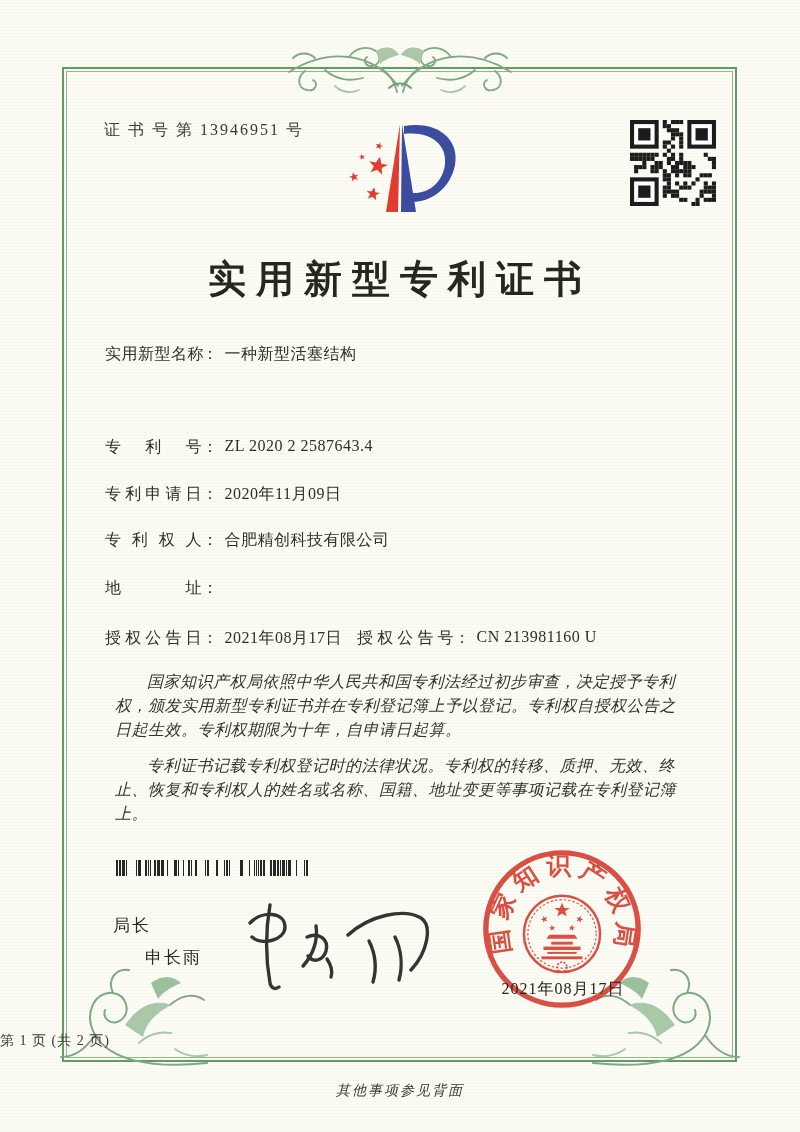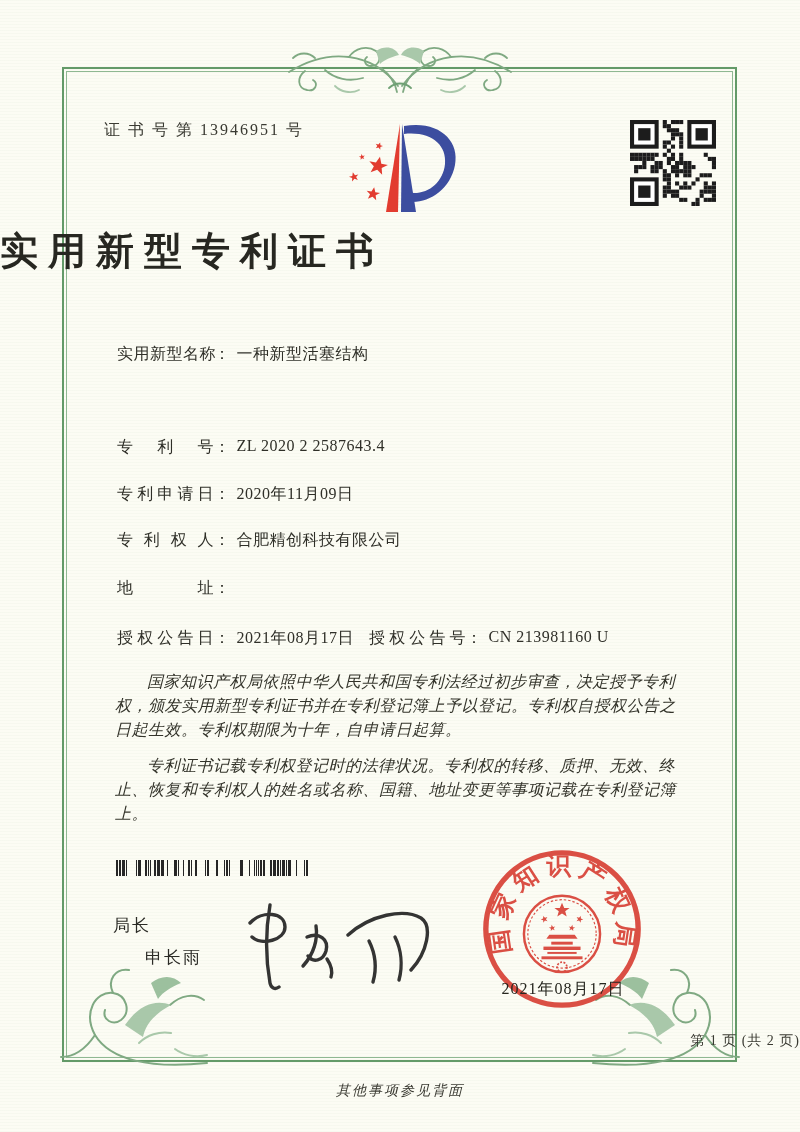--- a/index.html
+++ b/index.html
@@ -16,25 +16,25 @@
   #frame{
     left:62px;top:67px;width:671px;height:991px;
     border:2px solid #639a68;z-index:1;
   }
   #frame::before{
     content:"";position:absolute;inset:2px;border:1px solid #8fb892;
   }
   
   #cert-no{left:104px;top:120px;font-size:16px;letter-spacing:2px;color:#3a3a32;z-index:3;}
   
-  #title{left:0;top:226px;width:800px;text-align:left;font-size:38px;font-weight:600;
+  #title{left:0;top:254px;width:800px;text-align:center;font-size:38px;font-weight:600;
          letter-spacing:10px;color:#272721;z-index:3;}
   
   .row{left:105px;font-size:16px;letter-spacing:.5px;color:#2f2f28;z-index:3;white-space:nowrap;}
-  .lbl{display:inline-block;width:97px;text-align:justify;text-align-last:justify;vertical-align:top;margin-left:12px;}
+  .lbl{display:inline-block;width:97px;text-align:justify;text-align-last:justify;vertical-align:top;}
   .colon{display:inline-block;vertical-align:top;}
   .val{display:inline-block;margin-left:6px;vertical-align:top;}
   .val2{display:block;line-height:24px;}
   .pair2{position:absolute;left:252px;top:0;white-space:nowrap;}
   .pair2 .lbl{width:97px;}
   
   #paras{left:103px;top:658px;width:600px;z-index:3;}
   #paras p{margin:12px;font-size:16px;line-height:24px;text-indent:2em;
            font-style:italic;letter-spacing:.5px;color:#33332a;}
   
@@ -43,21 +43,21 @@
   #signer-title{left:113px;top:914px;font-size:17px;letter-spacing:2px;
     font-family:"Liberation Sans","DejaVu Sans",sans-serif;color:#2b2b26;z-index:3;}
   #signer-name{left:113px;top:946px;font-size:17px;letter-spacing:2px;
     font-family:"Liberation Sans","DejaVu Sans",sans-serif;color:#2b2b26;z-index:3;margin-left:32px;}
   #signature{left:228px;top:893px;z-index:4;}
   
   #seal{left:479px;top:846px;z-index:4;opacity:.92;}
   #seal-date{left:487px;top:979px;width:152px;text-align:center;font-size:16px;
     letter-spacing:1px;color:#26261f;z-index:5;}
   
-  #page-num{left:0;top:1032px;width:800px;text-align:right;font-size:14px;
+  #page-num{left:0;top:1032px;width:800px;text-align:left;font-size:14px;
     letter-spacing:1px;color:#3a3a32;z-index:3;}
   #back-note{left:0;top:1082px;width:800px;text-align:center;font-size:14px;
     font-style:italic;letter-spacing:2px;color:#3a3a32;z-index:3;}
   
   .orn{z-index:2;}
   #orn-br{transform:scaleX(-1);}
   #logo{left:340px;top:112px;z-index:3;}
   #qr{left:630px;top:120px;z-index:3;}
 </style>
 </head>

